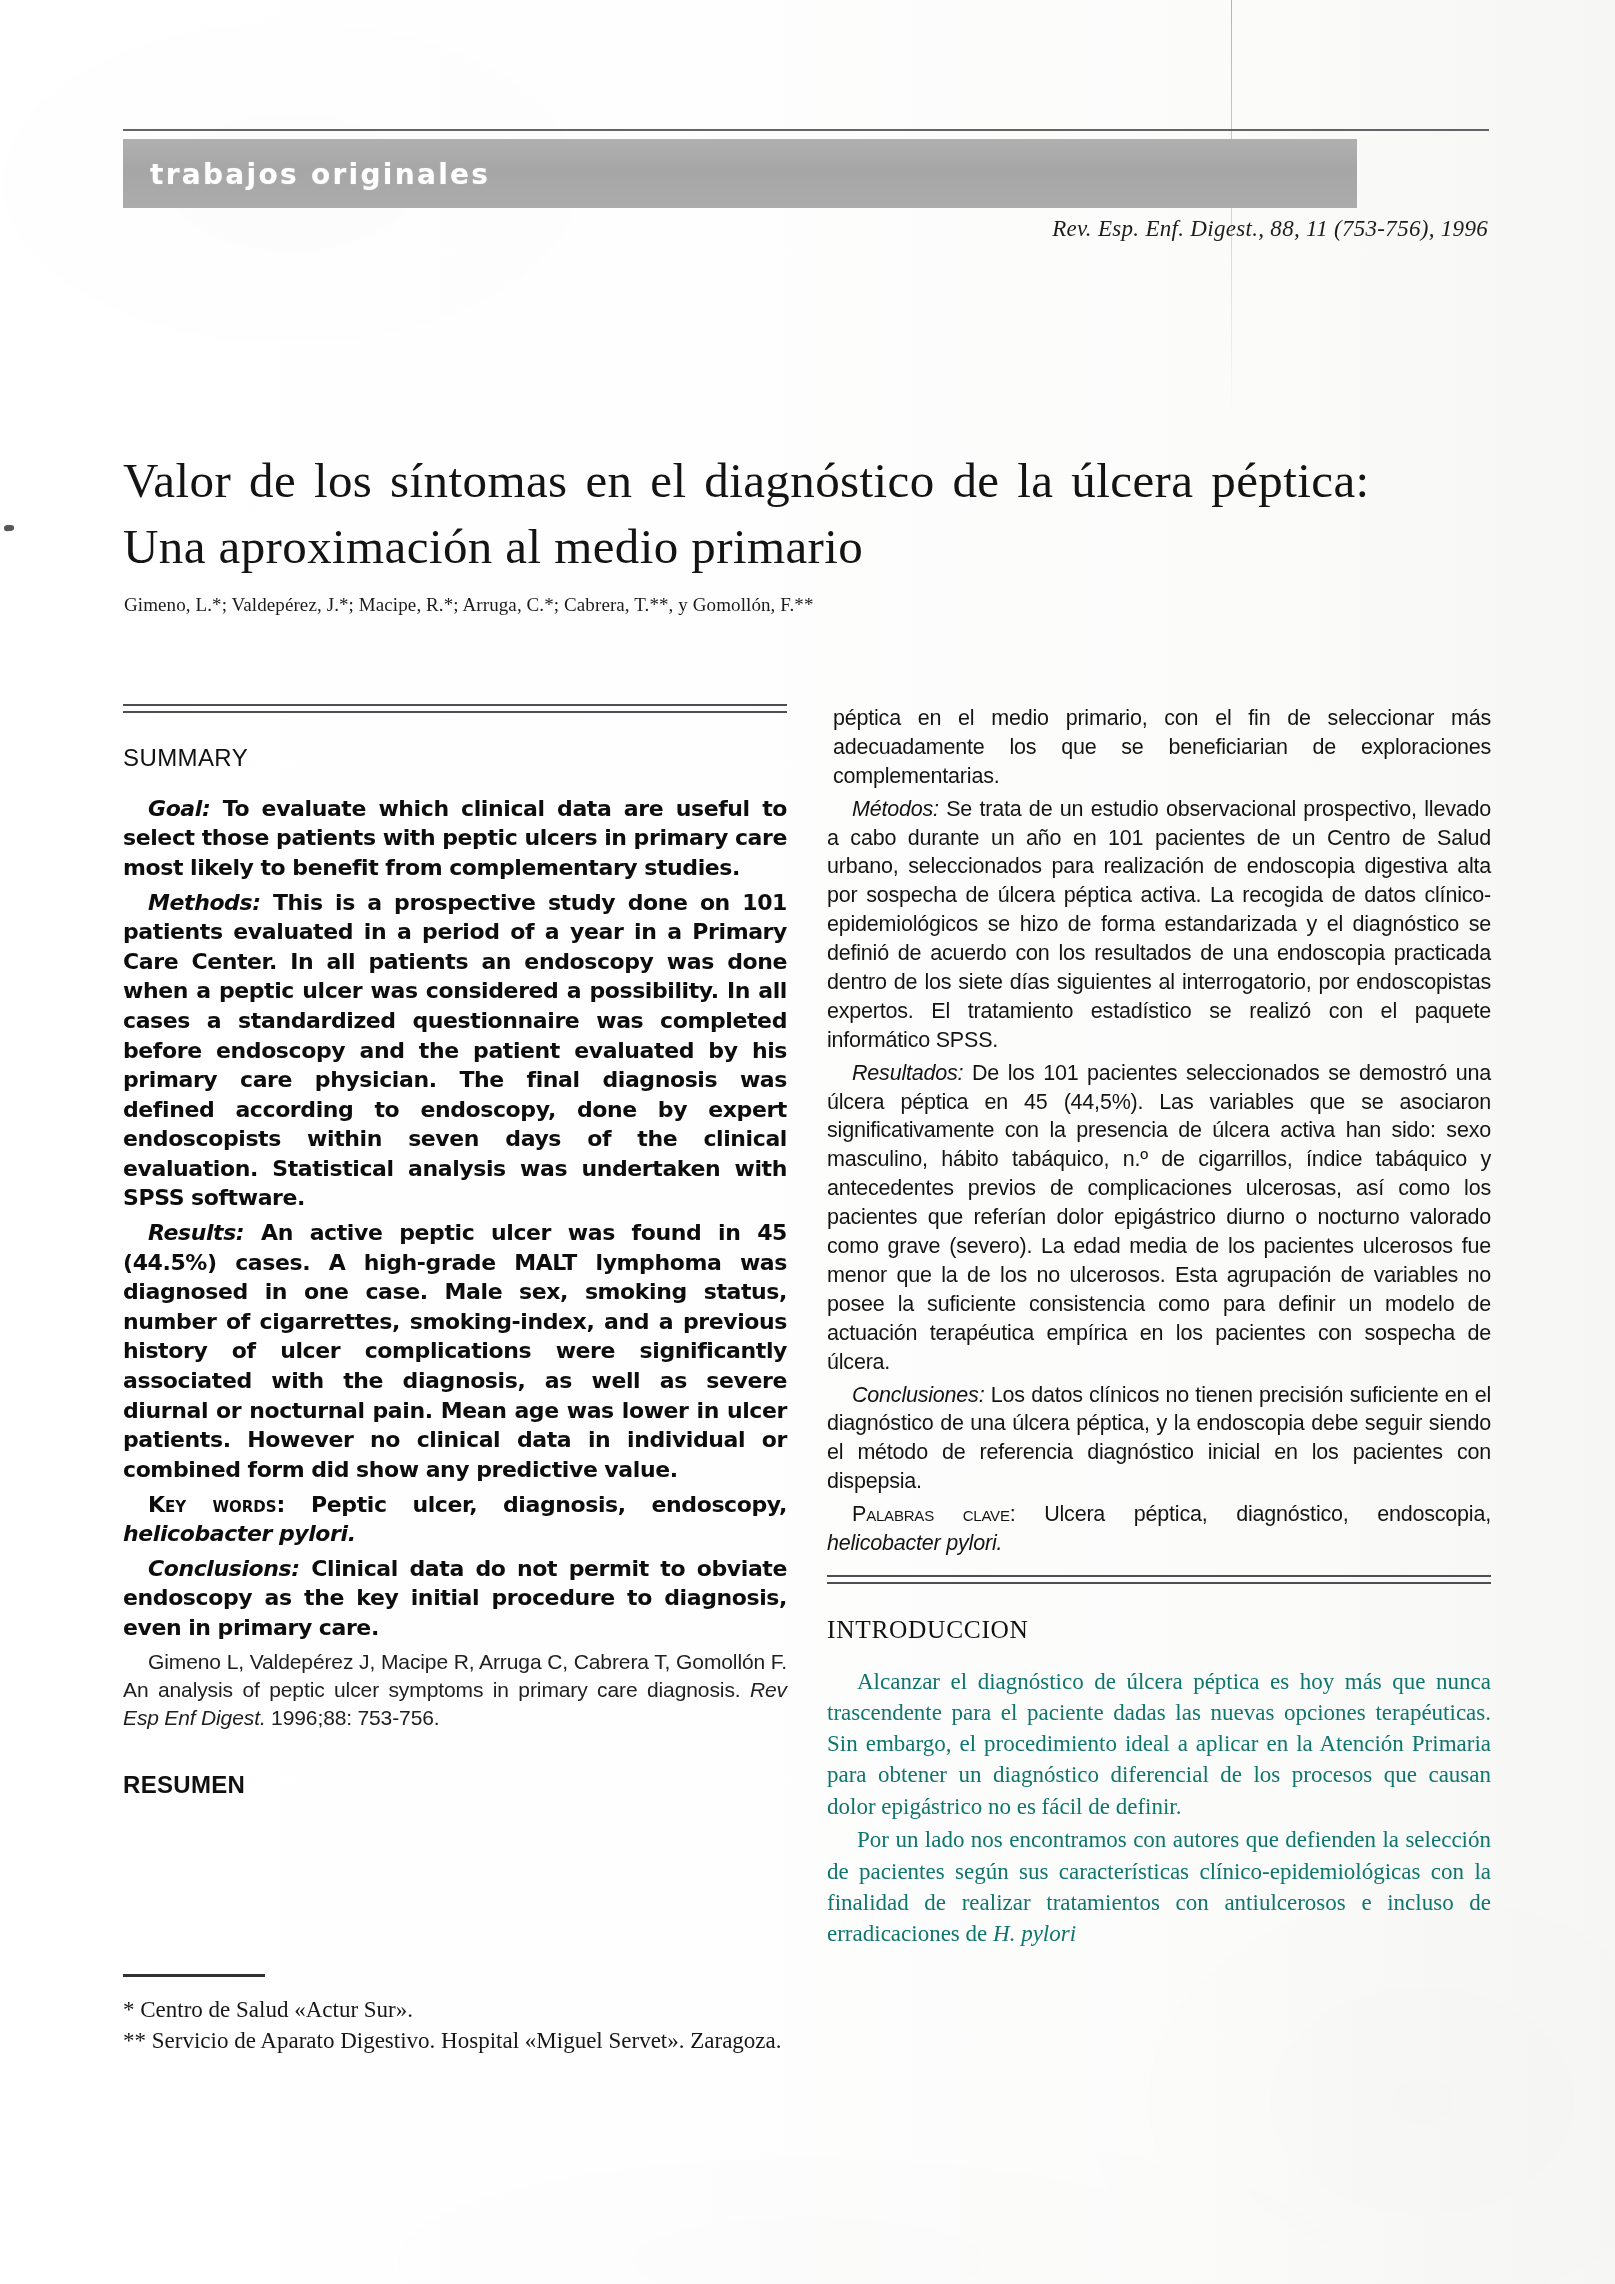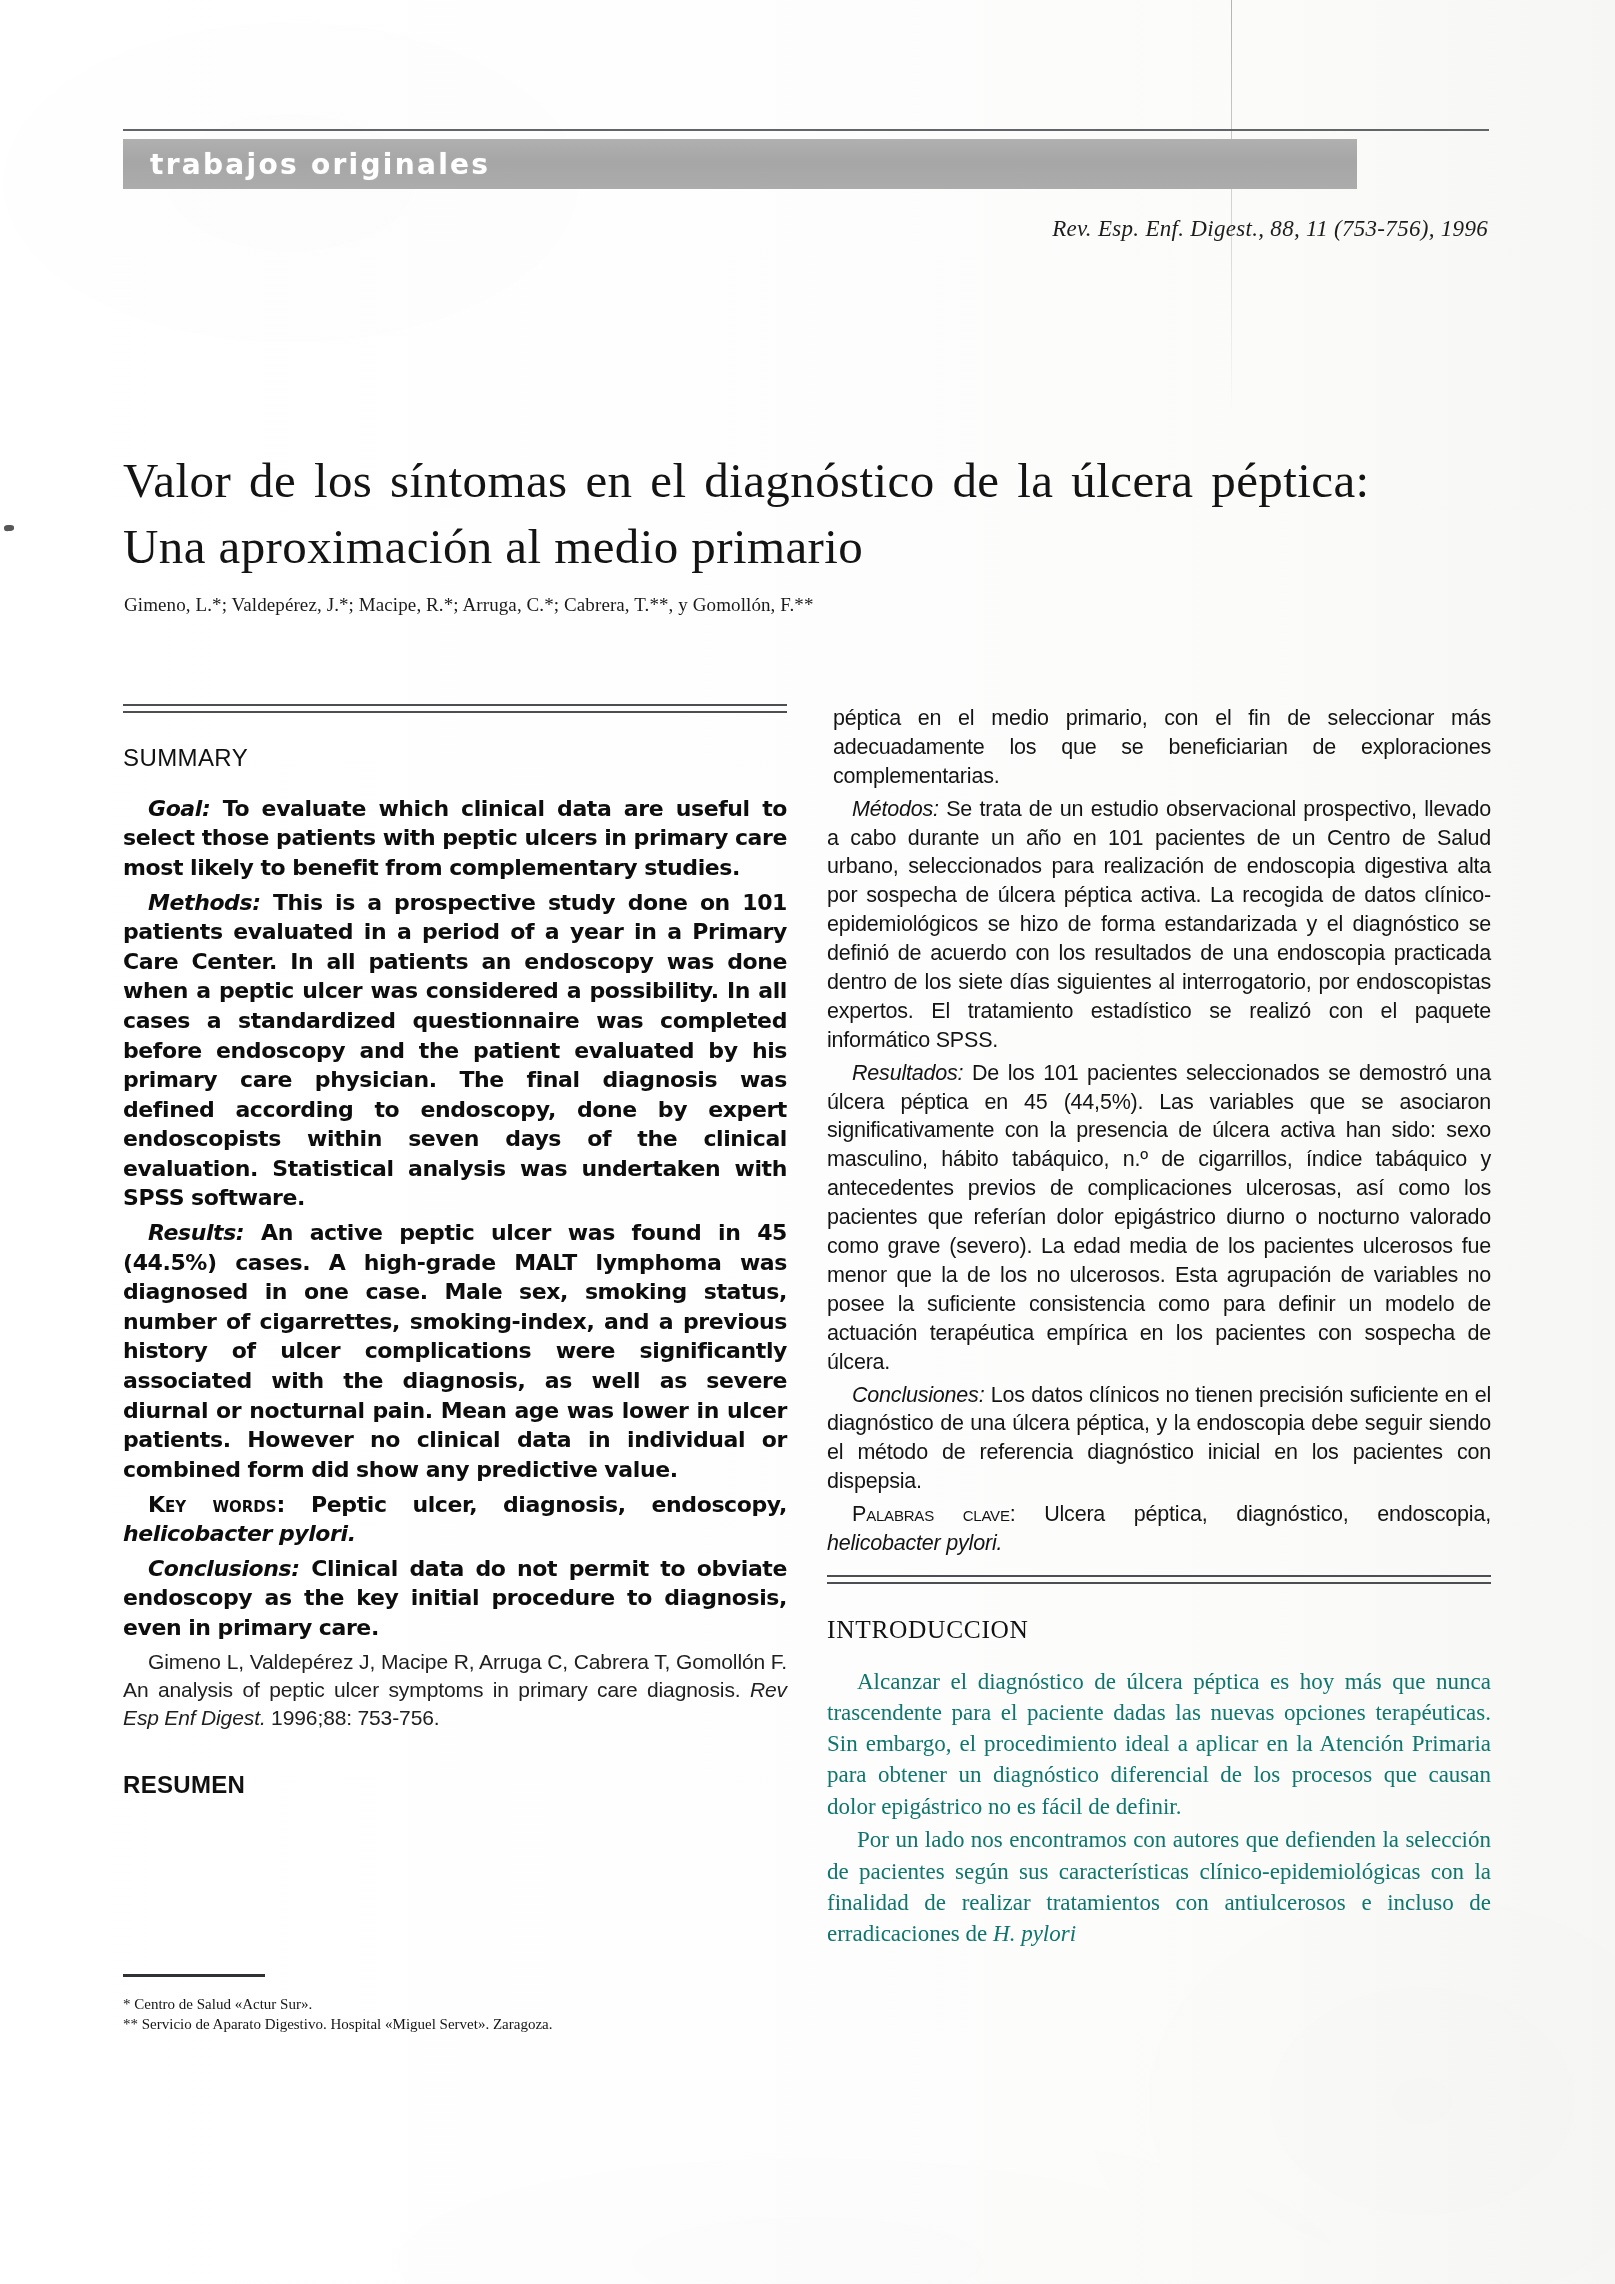--- a/index.html
+++ b/index.html
@@ -65,21 +65,21 @@
     background: #55575a;
     opacity: .92;
   }
 
   
   .banner {
     position: absolute;
     left: 123px;
     top: 139px;
     width: 1234px;
-    height: 50px;
+    height: 69px;
     background: linear-gradient(180deg, #b0b0b0 0%, #a6a6a6 45%, #acacac 100%);
   }
   .banner-label {
     position: absolute;
     left: 27px;
     top: 50%;
     transform: translateY(-50%);
     color: #ffffff;
     font-family: "DejaVu Sans", sans-serif;
     font-weight: 700;
@@ -257,21 +257,21 @@
   }
   .fn-rule {
     width: 142px;
     height: 2.6px;
     background: #2f3133;
     margin-bottom: 17px;
   }
   .footnotes p {
     margin: 0;
     font-family: "Liberation Serif", serif;
-    font-size: 15px;
+    font-size: 23px;
     line-height: 1.38;
     color: #161616;
     text-align: justify;
   }
   .fn-marker { display: inline-block; }
 </style>
 </head>
 <body>
 
 <div class="page"></div>

